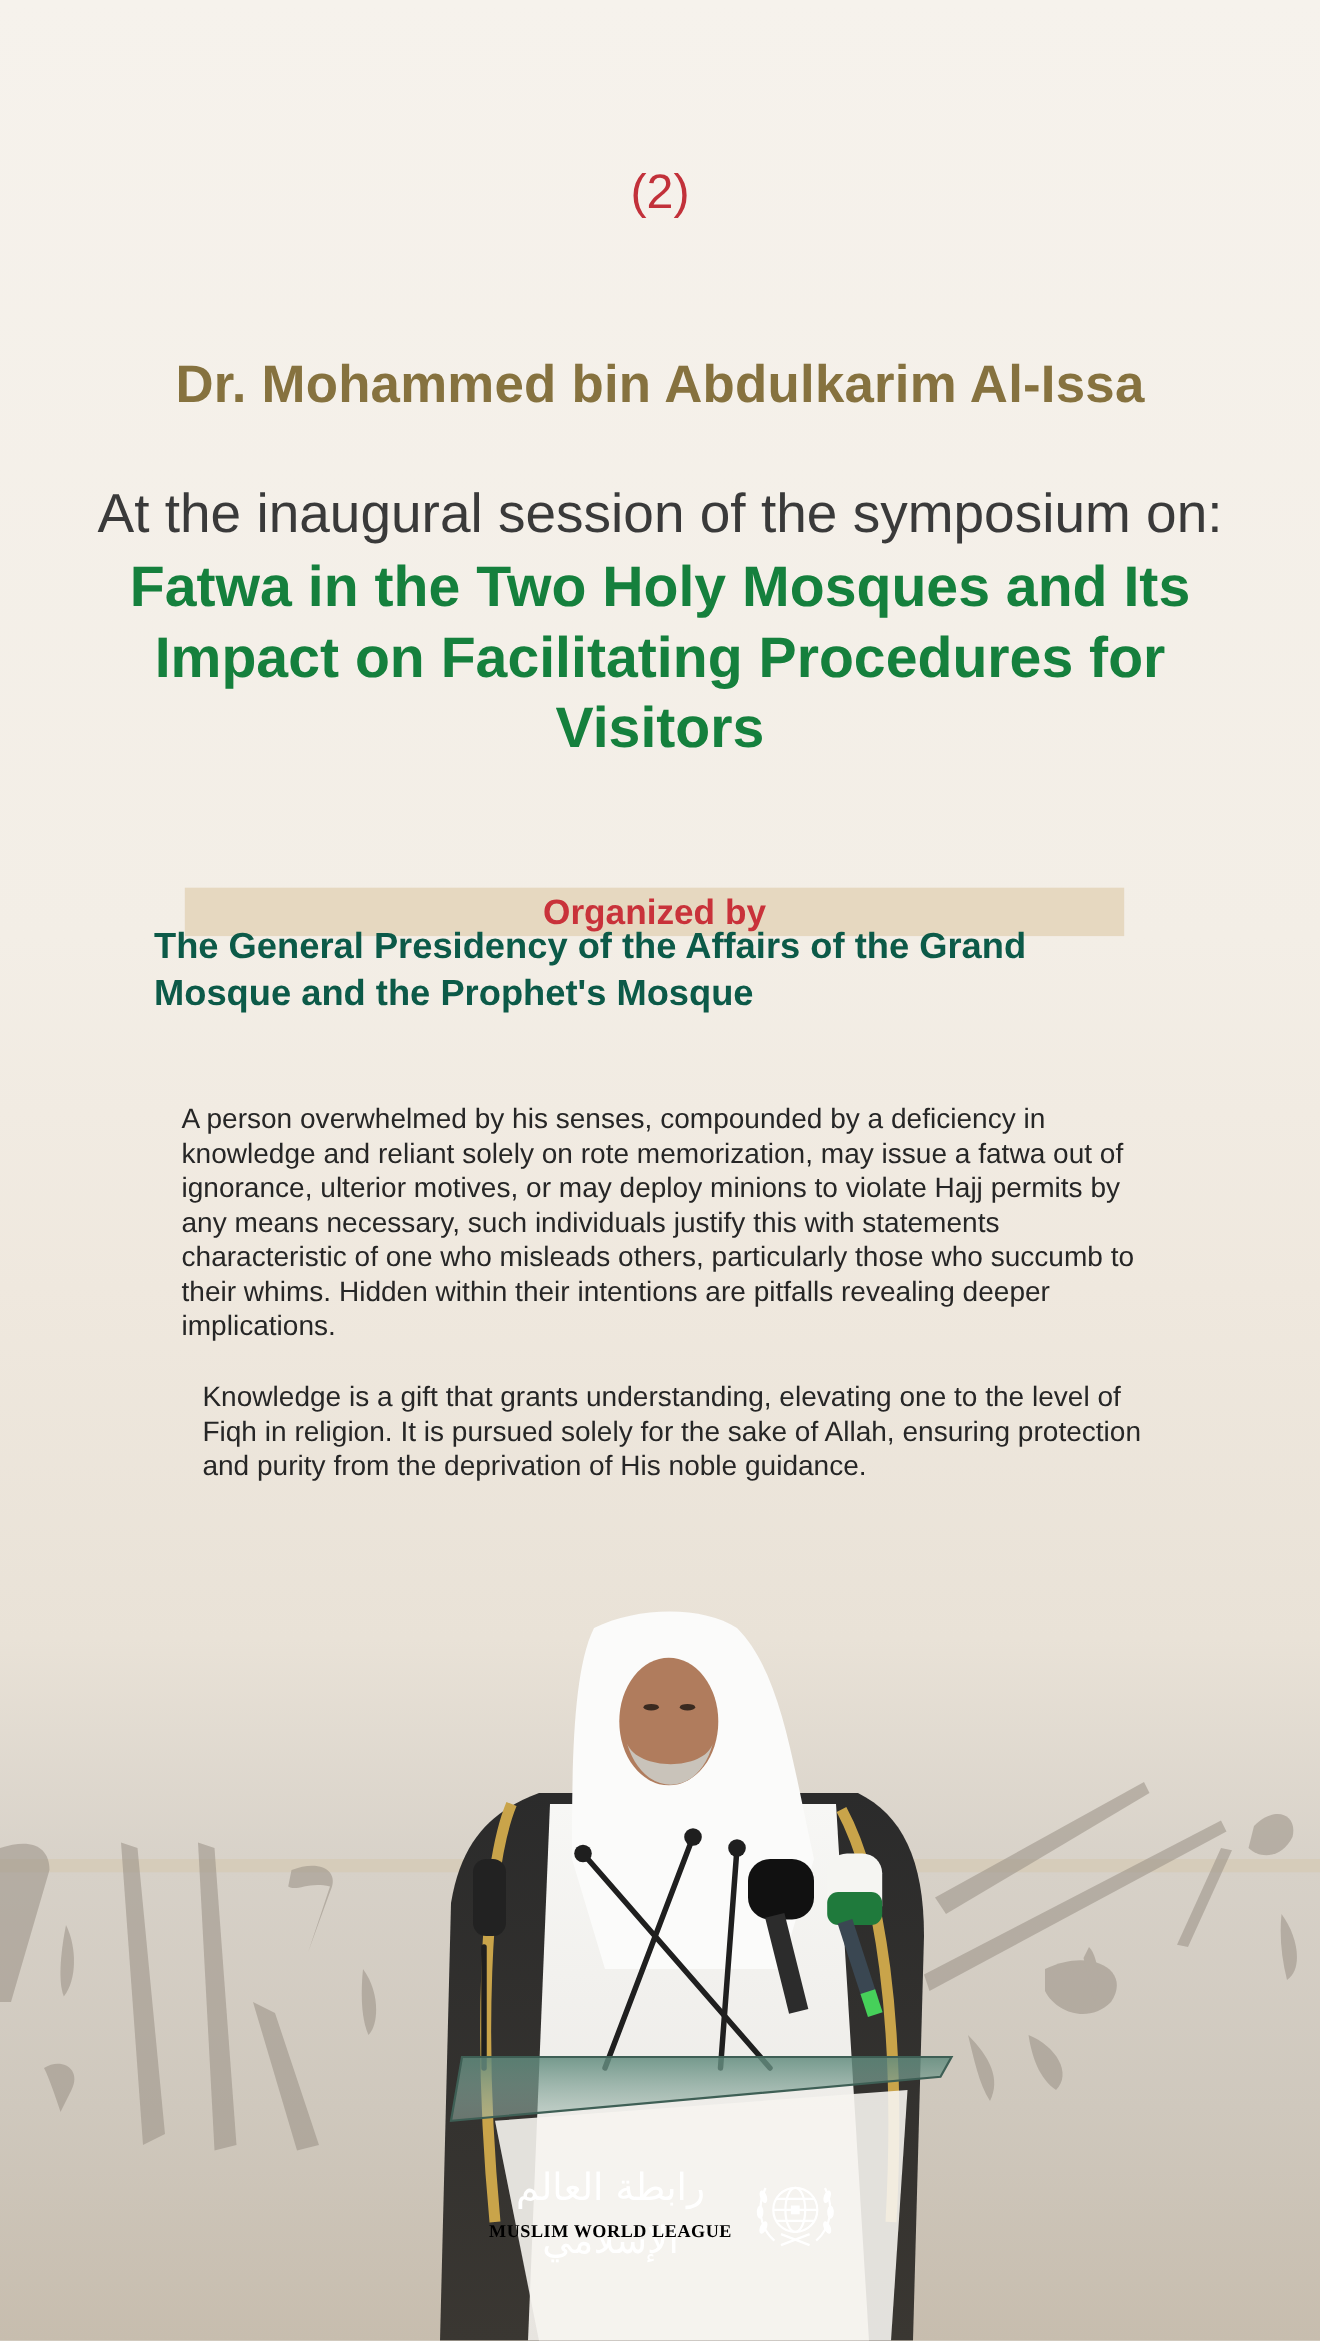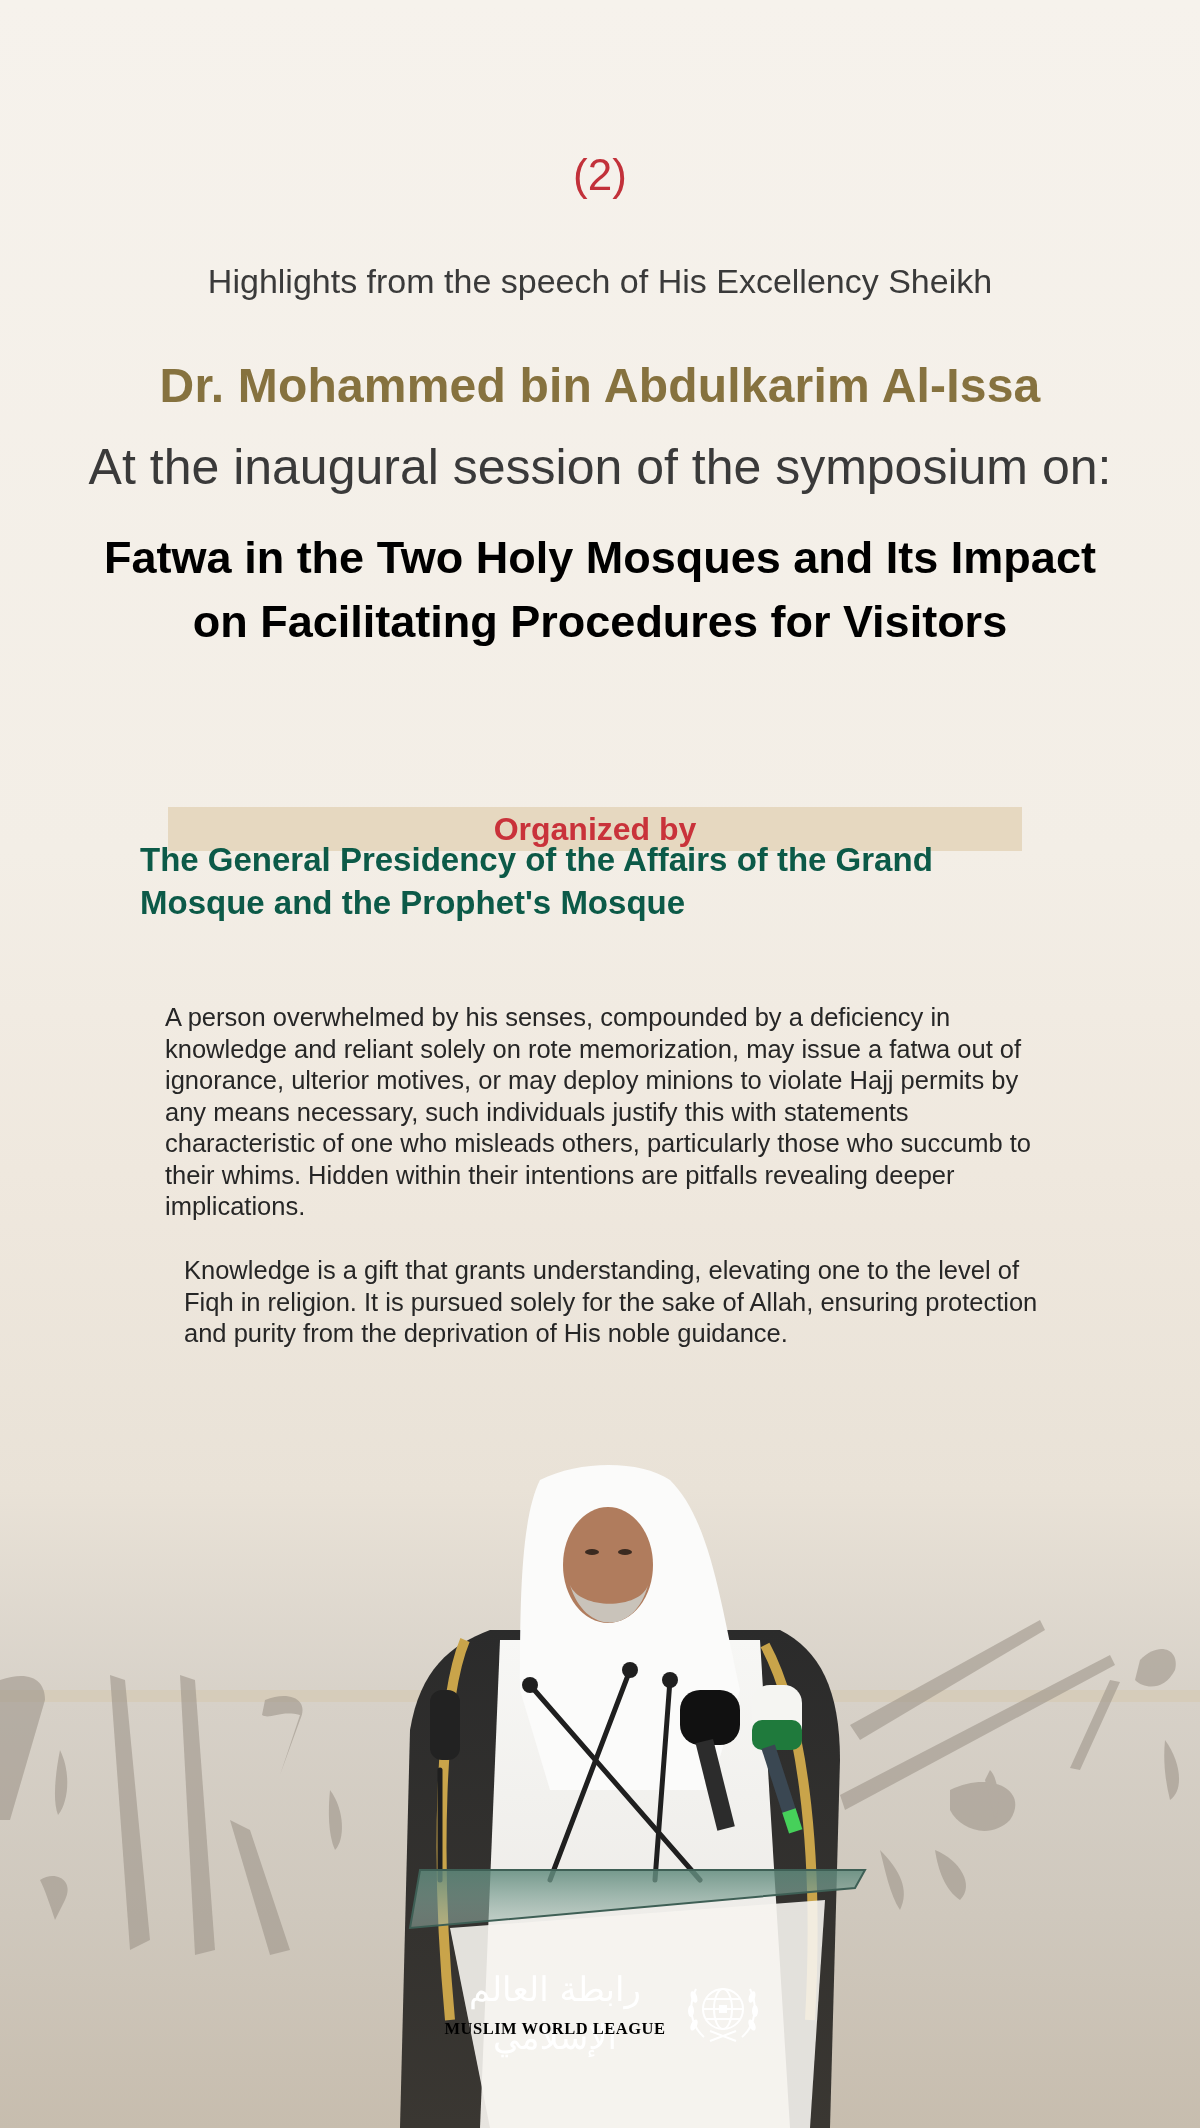--- a/index.html
+++ b/index.html
@@ -14,29 +14,29 @@
     .num {
       position: absolute; top: 150px; left: 0; width: 1200px; text-align: center;
       color: #c2313a; font-size: 44px; font-weight: 400;
     }
     .intro {
       position: absolute; top: 262px; left: 0; width: 1200px; text-align: center;
       color: #3a3a3a; font-size: 34px;
     }
     .name {
       position: absolute; top: 322px; left: 0; width: 1200px; text-align: center;
-      color: #86723f; font-size: 48px; font-weight: 700; letter-spacing: 0.2px; margin-top: 36px;
+      color: #86723f; font-size: 48px; font-weight: 700; letter-spacing: 0.2px;
     }
     .session {
       position: absolute; top: 438px; left: 0; width: 1200px; text-align: center;
       color: #3a3a3a; font-size: 50px;
     }
     .title {
       position: absolute; top: 502px; left: 100px; width: 1000px; text-align: center;
-      color: #000000; font-size: 45px; font-weight: 700; line-height: 64px; margin-top: 24px;
+      color: #15803d; font-size: 52px; font-weight: 700; line-height: 64px;
     }
     .org-bar {
       position: absolute; top: 763px; left: 168px; width: 854px; height: 44px;
       background: #e6d8c0; text-align: center;
       color: #c9323a; font-size: 32px; font-weight: 700; line-height: 44px; margin-top: 44px;
     }
     .org-name {
       position: absolute; top: 838px; left: 140px; width: 920px; 
       color: #0c5a48; font-size: 33px; font-weight: 700; line-height: 43px;
     }
@@ -63,21 +63,20 @@
       color: #000000; font-family: "Liberation Serif", serif; font-weight: 700; font-size: 16.5px; letter-spacing: 0.5px;
     }
     .logo-emblem { position: absolute; left: 242px; top: 4px; width: 82px; height: 82px; }
   </style>
 </head>
 <body>
 
 <div class="poster">
 
   <div class="num">(2)</div>
-  <div class="intro">Highlights from the speech of His Excellency Sheikh</div>
   <div class="name">Dr. Mohammed bin Abdulkarim Al-Issa</div>
   <div class="session">At the inaugural session of the symposium on:</div>
   <div class="title">Fatwa in the Two Holy Mosques and Its Impact on Facilitating Procedures for Visitors</div>
 
   <div class="org-bar">Organized by</div>
   <div class="org-name">The General Presidency of the Affairs of the Grand Mosque and the Prophet's Mosque</div>
 
   <p class="para p1">A person overwhelmed by his senses, compounded by a deficiency in knowledge and reliant solely on rote memorization, may issue a fatwa out of ignorance, ulterior motives,  or may deploy minions to violate Hajj permits by any means necessary, such individuals justify this with statements characteristic of one who misleads others, particularly those who succumb to their whims. Hidden within their intentions are pitfalls revealing deeper implications.</p>
   <p class="para p2">Knowledge is a gift that grants understanding, elevating one to the level of Fiqh in religion. It is pursued solely for the sake of Allah, ensuring protection and purity from the deprivation of His noble guidance.</p>
 

